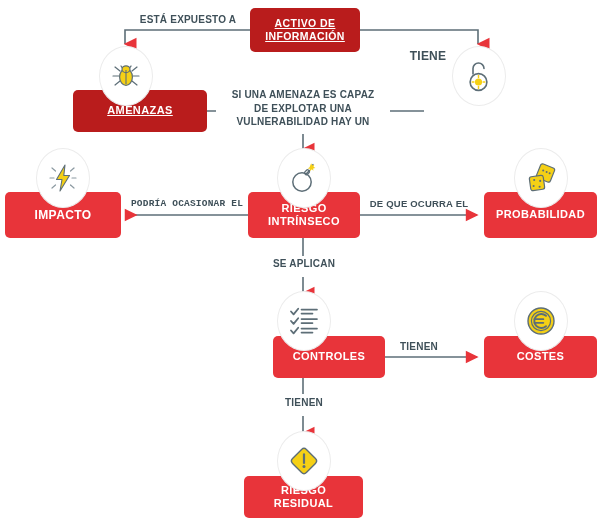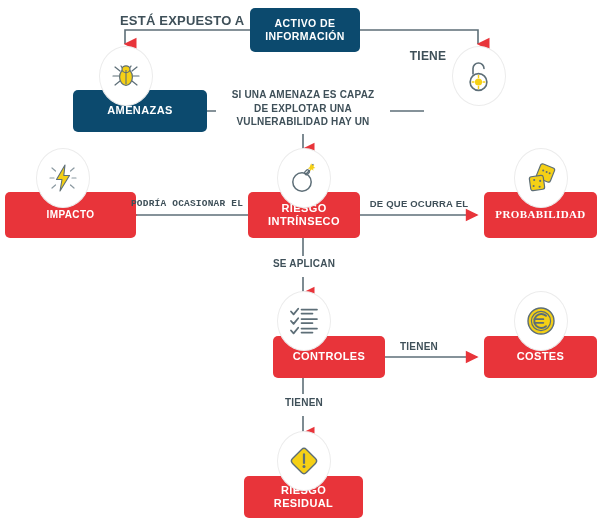--- a/index.html
+++ b/index.html
@@ -24,21 +24,21 @@
     box-sizing:border-box;
     display:flex;align-items:center;justify-content:center;
     text-align:center;
     border-radius:5px;
     color:#ffffff;
     font-weight:bold;
     letter-spacing:.4px;
     line-height:1.22;
     z-index:3;
   }
-  .node.dark{background:#0c4a6e;}
+  .node.dark{background:#b91c1c;text-decoration:underline;}
   .node.red{background:#e8343a;}
   .node .label{padding:0 6px;display:block;}
   
   .bubble{
     position:absolute;
     width:52px;height:58px;
     border-radius:50%;
     background:#ffffff;
     border:1px solid #ececec;
     display:flex;align-items:center;justify-content:center;
@@ -212,46 +212,46 @@
   <div class="node dark" style="left:250px;top:8px;width:110px;height:44px;font-size:10.5px;">
     <span class="label" style="white-space:pre-line;">ACTIVO DE
 INFORMACIÓN</span>
   </div>
 
   <div class="node dark" style="left:73px;top:90px;width:134px;height:42px;font-size:11px;">
     <span class="label" style="white-space:pre-line;">AMENAZAS</span>
   </div>
 
 
-  <div class="node red" style="left:5px;top:192px;width:131px;height:46px;font-size:10px;">
+  <div class="node red" style="left:5px;top:192px;width:116px;height:46px;font-size:12px;">
     <span class="label" style="white-space:pre-line;">IMPACTO</span>
   </div>
 
   <div class="node red" style="left:248px;top:192px;width:112px;height:46px;font-size:11px;">
     <span class="label" style="white-space:pre-line;">RIESGO
 INTRÍNSECO</span>
   </div>
 
-  <div class="node red" style="left:484px;top:192px;width:113px;height:46px;font-size:11px;font-family:Liberation Serif, serif;">
+  <div class="node red" style="left:484px;top:192px;width:113px;height:46px;font-size:11px;">
     <span class="label" style="white-space:pre-line;">PROBABILIDAD</span>
   </div>
 
   <div class="node red" style="left:248px;top:336px;width:112px;height:42px;font-size:11px;margin-left:25px;">
     <span class="label" style="white-space:pre-line;">CONTROLES</span>
   </div>
 
   <div class="node red" style="left:484px;top:336px;width:113px;height:42px;font-size:11px;">
     <span class="label" style="white-space:pre-line;">COSTES</span>
   </div>
 
   <div class="node red" style="left:244px;top:476px;width:119px;height:42px;font-size:11px;">
     <span class="label" style="white-space:pre-line;">RIESGO RESIDUAL</span>
   </div>
 
-  <div class="elabel" style="left:120px;top:13px;width:120px;font-size:13px;">ESTÁ EXPUESTO A</div>
+  <div class="elabel" style="left:128px;top:13px;width:120px;font-size:10px;">ESTÁ EXPUESTO A</div>
 
   <div class="elabel" style="left:378px;top:13px;width:100px;font-size:12px;margin-top:36px;">TIENE</div>
 
   <div class="elabel" style="left:193px;top:88px;width:220px;font-size:10px;line-height:1.35;">SI UNA AMENAZA ES CAPAZ
 DE EXPLOTAR UNA
 VULNERABILIDAD HAY UN</div>
 
   <div class="elabel" style="left:124px;top:198px;width:126px;font-size:9.5px;font-family:Liberation Mono, monospace;">PODRÍA OCASIONAR EL</div>
 
   <div class="elabel" style="left:362px;top:198px;width:114px;font-size:9.5px;">DE QUE OCURRA EL</div>

